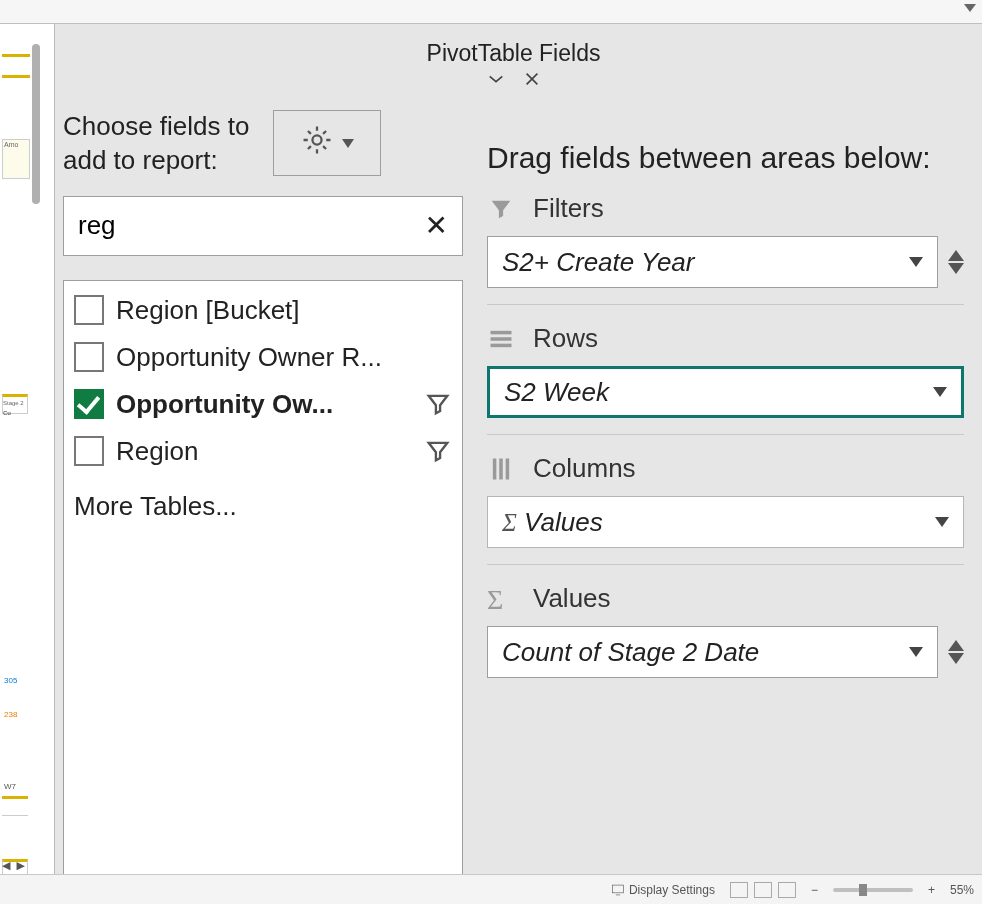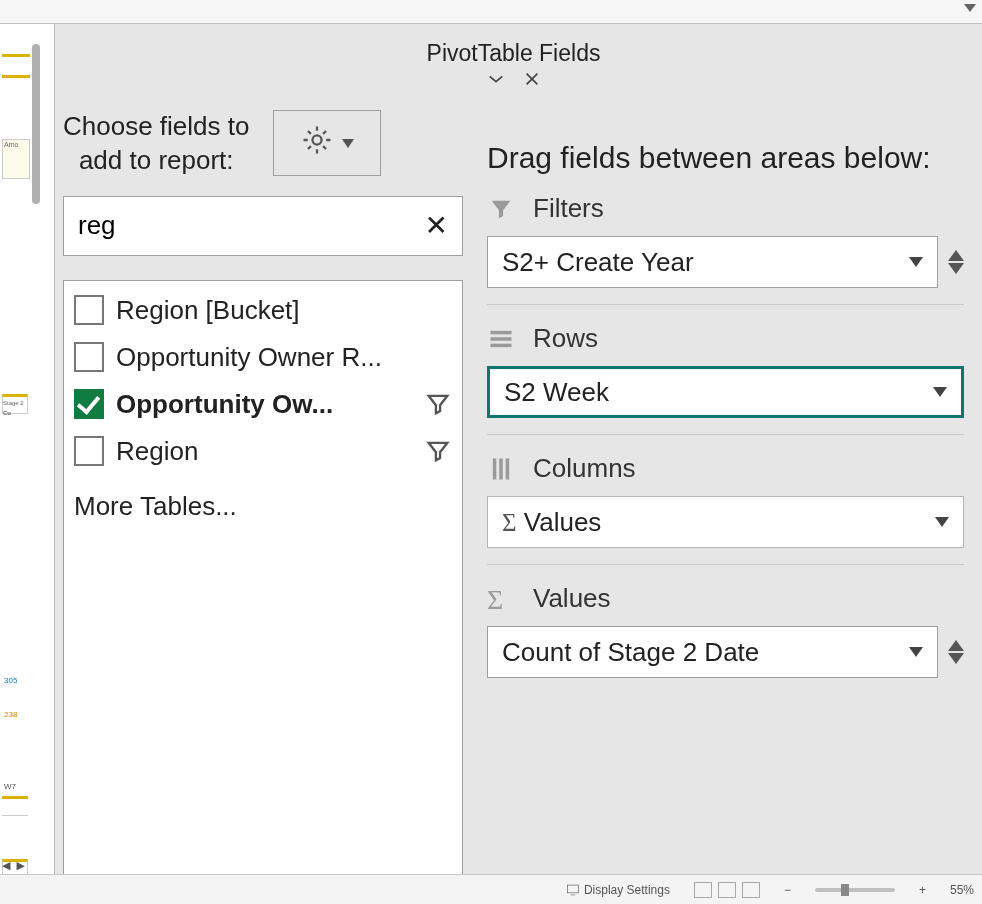--- a/index.html
+++ b/index.html
@@ -61,21 +61,21 @@
   .pane-title{ font-size:23px; font-weight:400;}
   .pane-ctl{display:flex; gap:18px; align-items:center; color:#444;}
   .pane-ctl svg{width:18px;height:18px;}
 
   .pane-body{
     display:flex; padding:0 8px; gap:24px; height:calc(100% - 46px);
   }
   .col-left{ width:400px; display:flex; flex-direction:column;}
   .col-right{ flex:1; display:flex; flex-direction:column;}
 
-  .choose-row{display:flex; gap:24px; align-items:flex-start; padding:8px 0 18px 0;text-align:center;}
+  .choose-row{display:flex; gap:24px; align-items:flex-start; padding:8px 0 18px 0;}
   .choose-text{font-size:26px; line-height:1.3;}
   .gear-btn{
     width:108px; height:66px; border:1.5px solid #9e9e9e; background:#e6e6e6;
     display:flex; align-items:center; justify-content:center; gap:8px;
   }
   .gear-btn svg{width:34px;height:34px; stroke:#555; fill:none; stroke-width:1.6;}
   .gear-chev{width:0;height:0;border-left:6px solid transparent;border-right:6px solid transparent;border-top:9px solid #555;}
 
   .search-wrap{
     border:1.5px solid #9e9e9e; background:#fff; height:60px;
@@ -105,21 +105,21 @@
   .bold{font-weight:700;}
   .funnel{width:28px;height:28px;flex-shrink:0;}
   .funnel svg{width:28px;height:28px; stroke:#555; fill:none; stroke-width:2;}
   .more-tables{padding:16px 6px; font-size:26px;}
 
   .drag-title{font-size:30px; padding:6px 0 18px 0;margin-top:33px;}
   .section{padding:0 0 16px 0; border-bottom:1px solid #c9c9c9; margin-bottom:18px;}
   .section:last-of-type{border-bottom:none;}
   .section-head{display:flex; align-items:center; gap:18px; font-size:26px; padding-bottom:12px; color:#333;}
   .section-head .hicon{width:28px;height:28px; color:#888;}
-  .drop-row{display:flex; align-items:center; gap:10px;}
+  .drop-row{display:flex; align-items:center; gap:10px;font-style:italic;}
   .drop{
     flex:1; height:52px; border:1.5px solid #9e9e9e; background:#fff;
     display:flex; align-items:center; padding:0 14px; justify-content:space-between;
     font-size:26px;
   }
   .drop .chev{width:0;height:0;border-left:7px solid transparent;border-right:7px solid transparent;border-top:10px solid #444;}
   .spinners{display:flex; flex-direction:column; gap:2px;}
   .spin{width:0;height:0;border-left:8px solid transparent;border-right:8px solid transparent;}
   .spin.up{border-bottom:11px solid #555;}
   .spin.dn{border-top:11px solid #555;}
@@ -134,21 +134,21 @@
   .def-cb{width:30px;height:30px;border:2px solid #777;border-radius:4px;}
   .updt{
     padding:10px 18px; border:1px solid #c2c2c2; color:#a3a3a3; font-size:26px; background:#e6e6e6;
   }
 
   
   .status{
     position:absolute; left:0; right:0; bottom:0; height:30px;
     background:#f4f4f4; border-top:1px solid #c8c8c8;
     font-size:12px; color:#555;
-    display:flex;align-items:center;justify-content:flex-end; padding:0 8px; gap:24px;
+    display:flex;align-items:center;justify-content:flex-end; padding:0 8px; gap:15px;
   }
   .status .txt{display:flex;align-items:center;gap:4px;}
   .zoom-slider{width:80px;height:4px;background:#c0c0c0;position:relative;border-radius:2px;}
   .zoom-slider::after{content:"";position:absolute;left:26px;top:-4px;width:8px;height:12px;background:#888;}
   .vbtns{display:flex;gap:6px;}
   .vbtns span{border:1px solid #aaa;width:18px;height:16px;display:inline-block;}
 </style>
 </head>
 <body>
 

